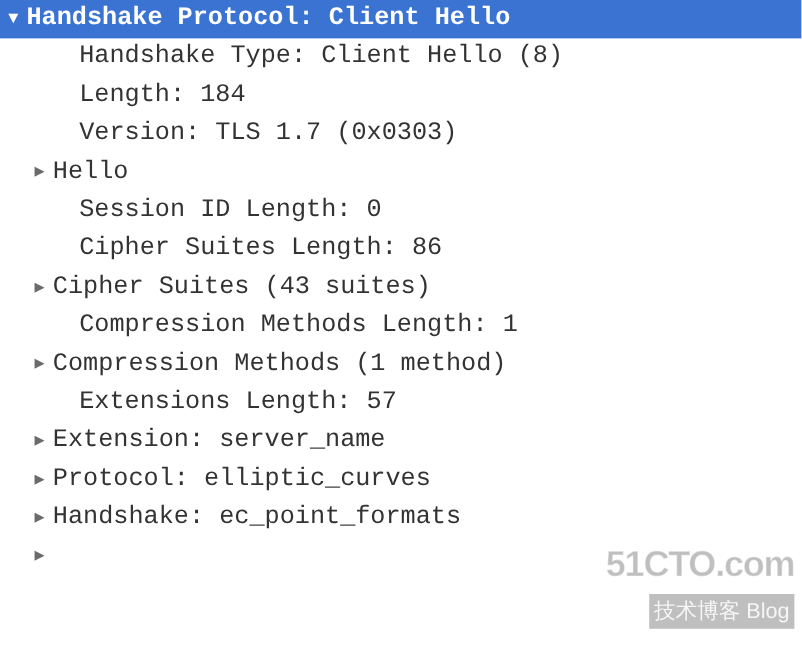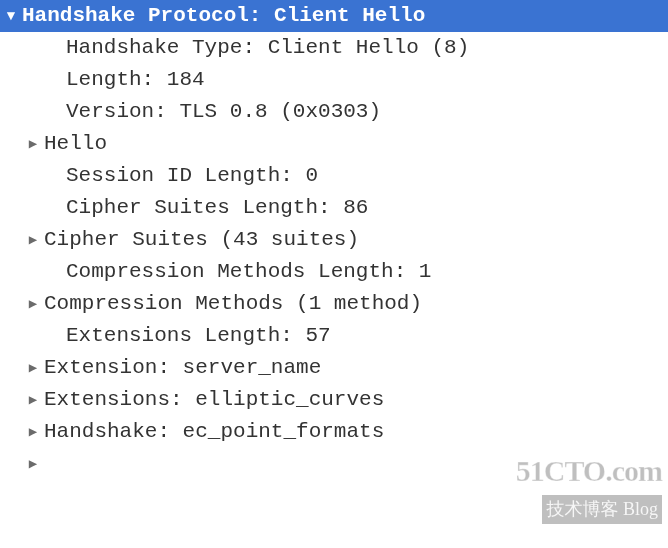--- a/index.html
+++ b/index.html
@@ -40,21 +40,21 @@
     .spacer {
       display: inline-block;
     }
     .indent-1 { width: 22px; }
     .indent-2 { width: 44px; }
     .label { white-space: pre; }
     .watermark {
       position: absolute;
       right: 6px;
       bottom: 24px;
-      font-family: Liberation Serif, serif;
+      font-family: Liberation Sans, sans-serif;
       color: rgba(0,0,0,0.25);
       text-align: right;
       pointer-events: none;
     }
     .watermark .big {
       font-size: 30px;
       font-weight: 900;
       letter-spacing: -1px;
       -webkit-text-stroke: 1px rgba(255,255,255,0.4);
     }
@@ -83,21 +83,21 @@
         <span class="label">Handshake Type: Client Hello (8)</span>
       </div>
       <div class="row">
         <span class="spacer indent-1"></span>
         <span class="spacer indent-2"></span>
         <span class="label">Length: 184</span>
       </div>
       <div class="row">
         <span class="spacer indent-1"></span>
         <span class="spacer indent-2"></span>
-        <span class="label">Version: TLS 0.8 (0x0303)</span>
+        <span class="label">Version: TLS 1.7 (0x0303)</span>
       </div>
       <div class="row">
         <span class="spacer indent-1"></span>
         <span class="arrow">▶</span>
         <span class="label">Hello</span>
       </div>
       <div class="row">
         <span class="spacer indent-1"></span>
         <span class="spacer indent-2"></span>
         <span class="label">Session ID Length: 0</span>
@@ -128,21 +128,21 @@
         <span class="label">Extensions Length: 57</span>
       </div>
       <div class="row">
         <span class="spacer indent-1"></span>
         <span class="arrow">▶</span>
         <span class="label">Extension: server_name</span>
       </div>
       <div class="row">
         <span class="spacer indent-1"></span>
         <span class="arrow">▶</span>
-        <span class="label">Extensions: elliptic_curves</span>
+        <span class="label">Protocol: elliptic_curves</span>
       </div>
       <div class="row">
         <span class="spacer indent-1"></span>
         <span class="arrow">▶</span>
         <span class="label">Handshake: ec_point_formats</span>
       </div>
       <div class="row">
         <span class="spacer indent-1"></span>
         <span class="arrow">▶</span>
       </div>

